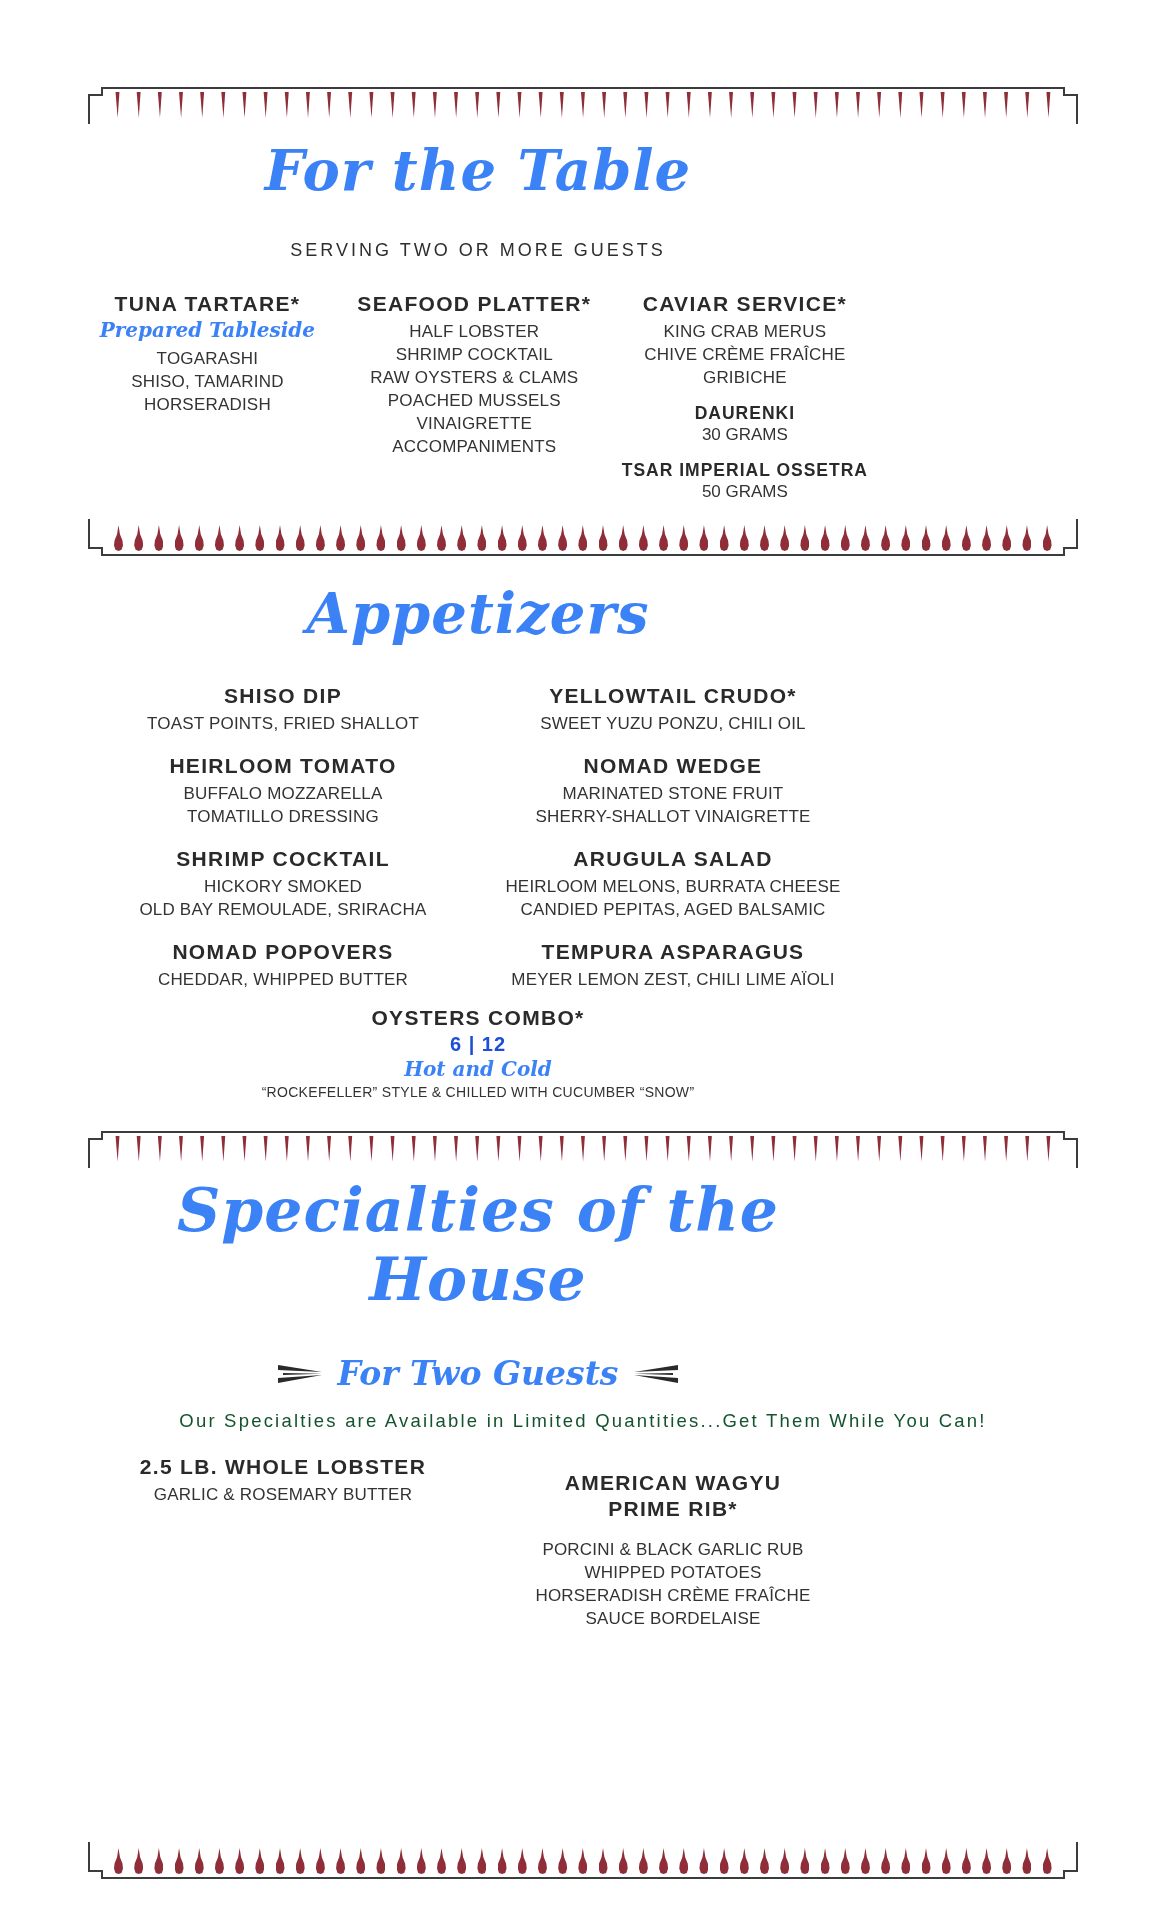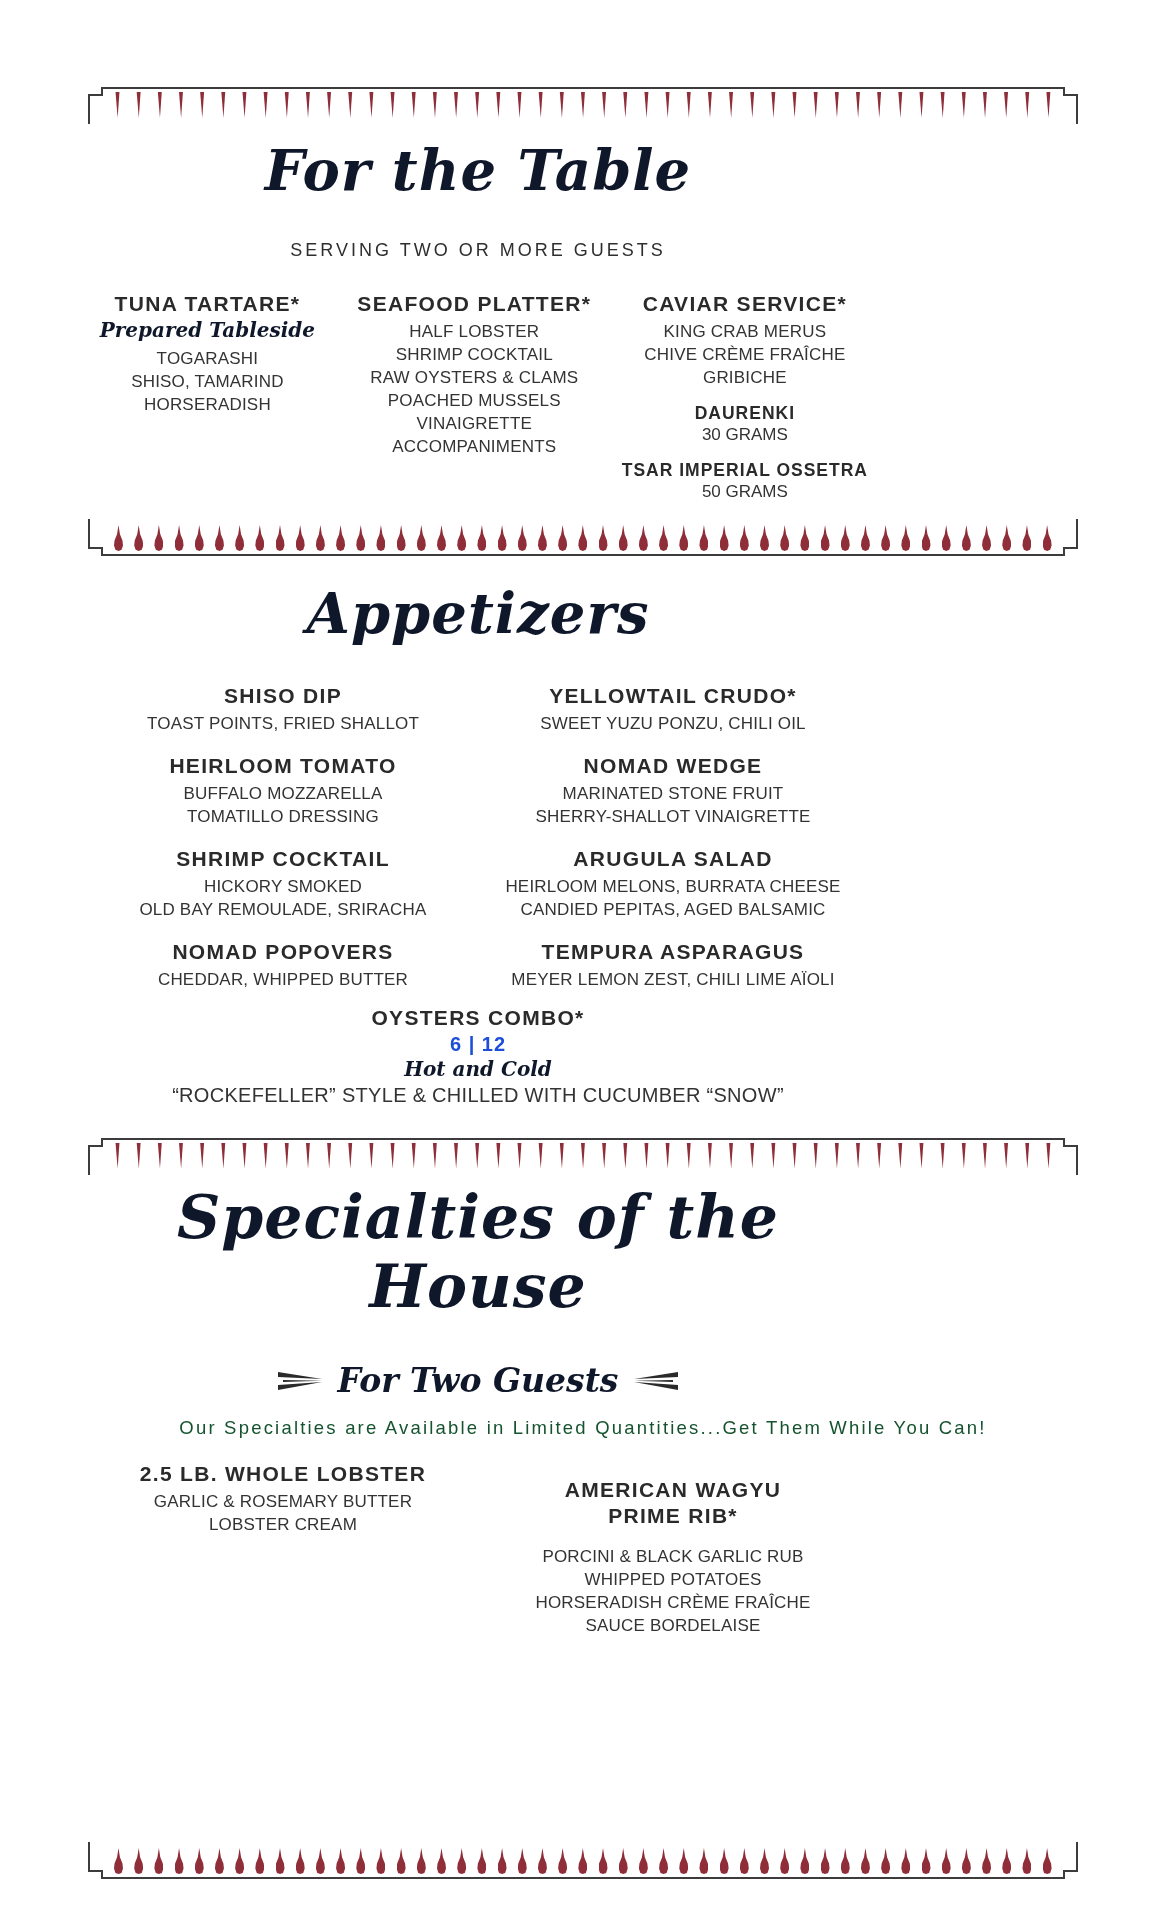--- a/index.html
+++ b/index.html
@@ -27,21 +27,21 @@
 
   .f1 { margin-top: 86px; }
   .f2 { margin-top: 16px; }
   .f3 { margin-top: 30px; }
   .f4 { position: absolute; left: 88px; right: 88px; bottom: 40px; margin: 0; }
 
   
   .section { margin: 0 88px; }
   .block-780 { width: 780px; }
 
-  .script { font-family: "DejaVu Serif", serif; font-style: italic; font-weight: 700; color: #0f172a; }
+  .script { font-family: "DejaVu Serif", serif; font-style: italic; font-weight: 700; color: #3b82f6; }
   .title  { text-align: center; line-height: 1.15; letter-spacing: 1px; }
   .title-md { font-size: 56px; }
   .title-lg { font-size: 60px; }
   .s1 .title { margin-top: 14px; }
   .s2 .title { margin-top: 24px; }
   .s3 .title { margin-top: 8px; }
 
   .subtitle { text-align: center; font-size: 18px; letter-spacing: 3px; margin-top: 10px; color: #2e2e2e; }
 
   .cols3 { display: grid; grid-template-columns: repeat(3, 1fr); width: 780px; margin-top: 30px; gap: 28px; }
@@ -54,21 +54,21 @@
   .note { font-size: 20px; line-height: 27px; }
 
   .cav-opt { margin-top: 13px; }
   .opt-name { font-weight: bold; font-size: 17.5px; line-height: 22px; letter-spacing: 1px;
               color: #2a2a2a; white-space: nowrap; }
   .opt-size { font-size: 17px; line-height: 22px; color: #333; }
 
   .app-grid  { display: grid; grid-template-columns: 390px 390px; row-gap: 18px; width: 780px; margin-top: 16px; }
   .oysters   { width: 780px; text-align: center; margin-top: 14px; }
   .oysters .counts { font-weight: bold; font-size: 20px; letter-spacing: 1px; margin-top: 2px; color: #1d4ed8; }
-  .oysters .quote  { font-size: 20px; letter-spacing: 0.3px; margin-top: 1px; color: #333; }
+  .oysters .quote  { font-size: 14px; letter-spacing: 0.3px; margin-top: 1px; color: #333; }
 
   .for-two { display: flex; align-items: center; justify-content: center; gap: 14px; width: 780px; }
   .for-two .script-sub { font-size: 33px; line-height: 40px; }
   .flourish { color: #2a2a2a; display: inline-flex; }
   .flourish.mirror svg { transform: scaleX(-1); }
 
   .tagline { text-align: center; font-size: 18.5px; letter-spacing: 2.2px; margin-top: 16px; color: #14532d; }
 
   .spec-grid { display: grid; grid-template-columns: 390px 390px; width: 780px; margin-top: 22px; }
 </style>
@@ -369,21 +369,20 @@
       </span>
     </div>
 
     <div class="tagline">Our Specialties are Available in Limited Quantities...Get Them While You Can!</div>
 
     <div class="spec-grid">
       <div class="dish">
         <div class="dish-name">2.5 LB. WHOLE LOBSTER</div>
         <div class="dish-desc">
             <div class="desc-line">GARLIC &amp; ROSEMARY BUTTER</div>
-            <div class="desc-line">LOBSTER CREAM</div>
           </div>
       </div>
       <div class="dish">
         <div class="dish-name wrap">AMERICAN WAGYU PRIME RIB*</div>
         <div class="dish-desc">
             <div class="desc-line">PORCINI &amp; BLACK GARLIC RUB</div>
             <div class="desc-line">WHIPPED POTATOES</div>
             <div class="desc-line">HORSERADISH CRÈME FRAÎCHE</div>
             <div class="desc-line">SAUCE BORDELAISE</div>
           </div>

